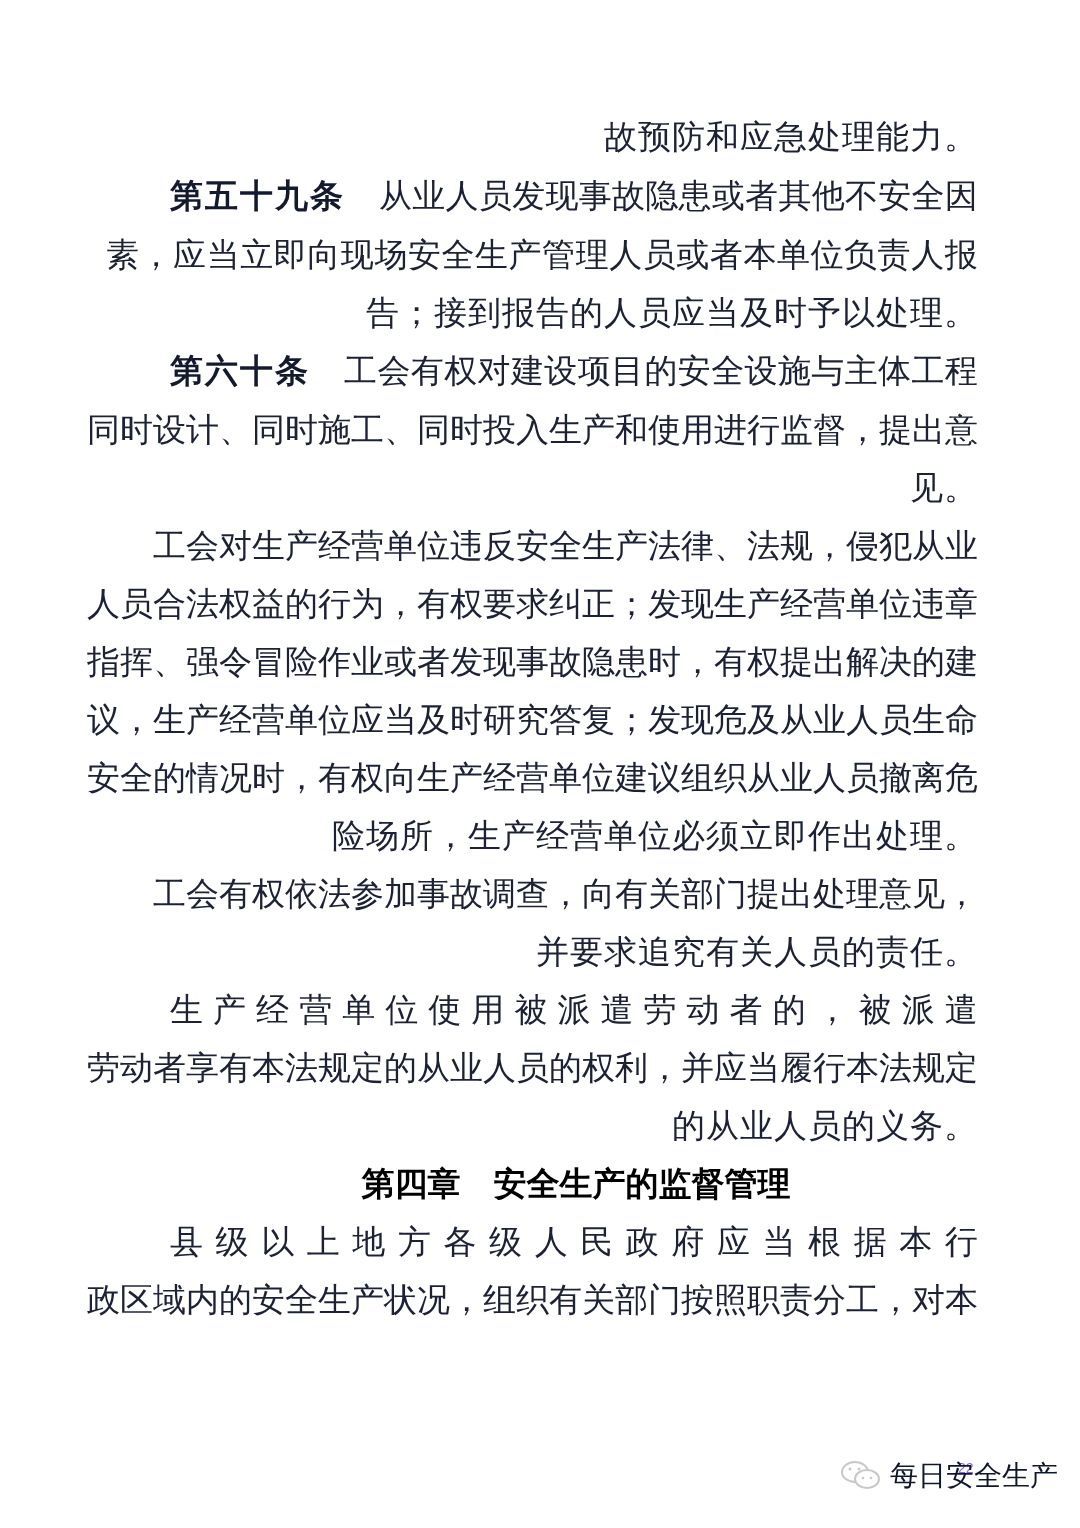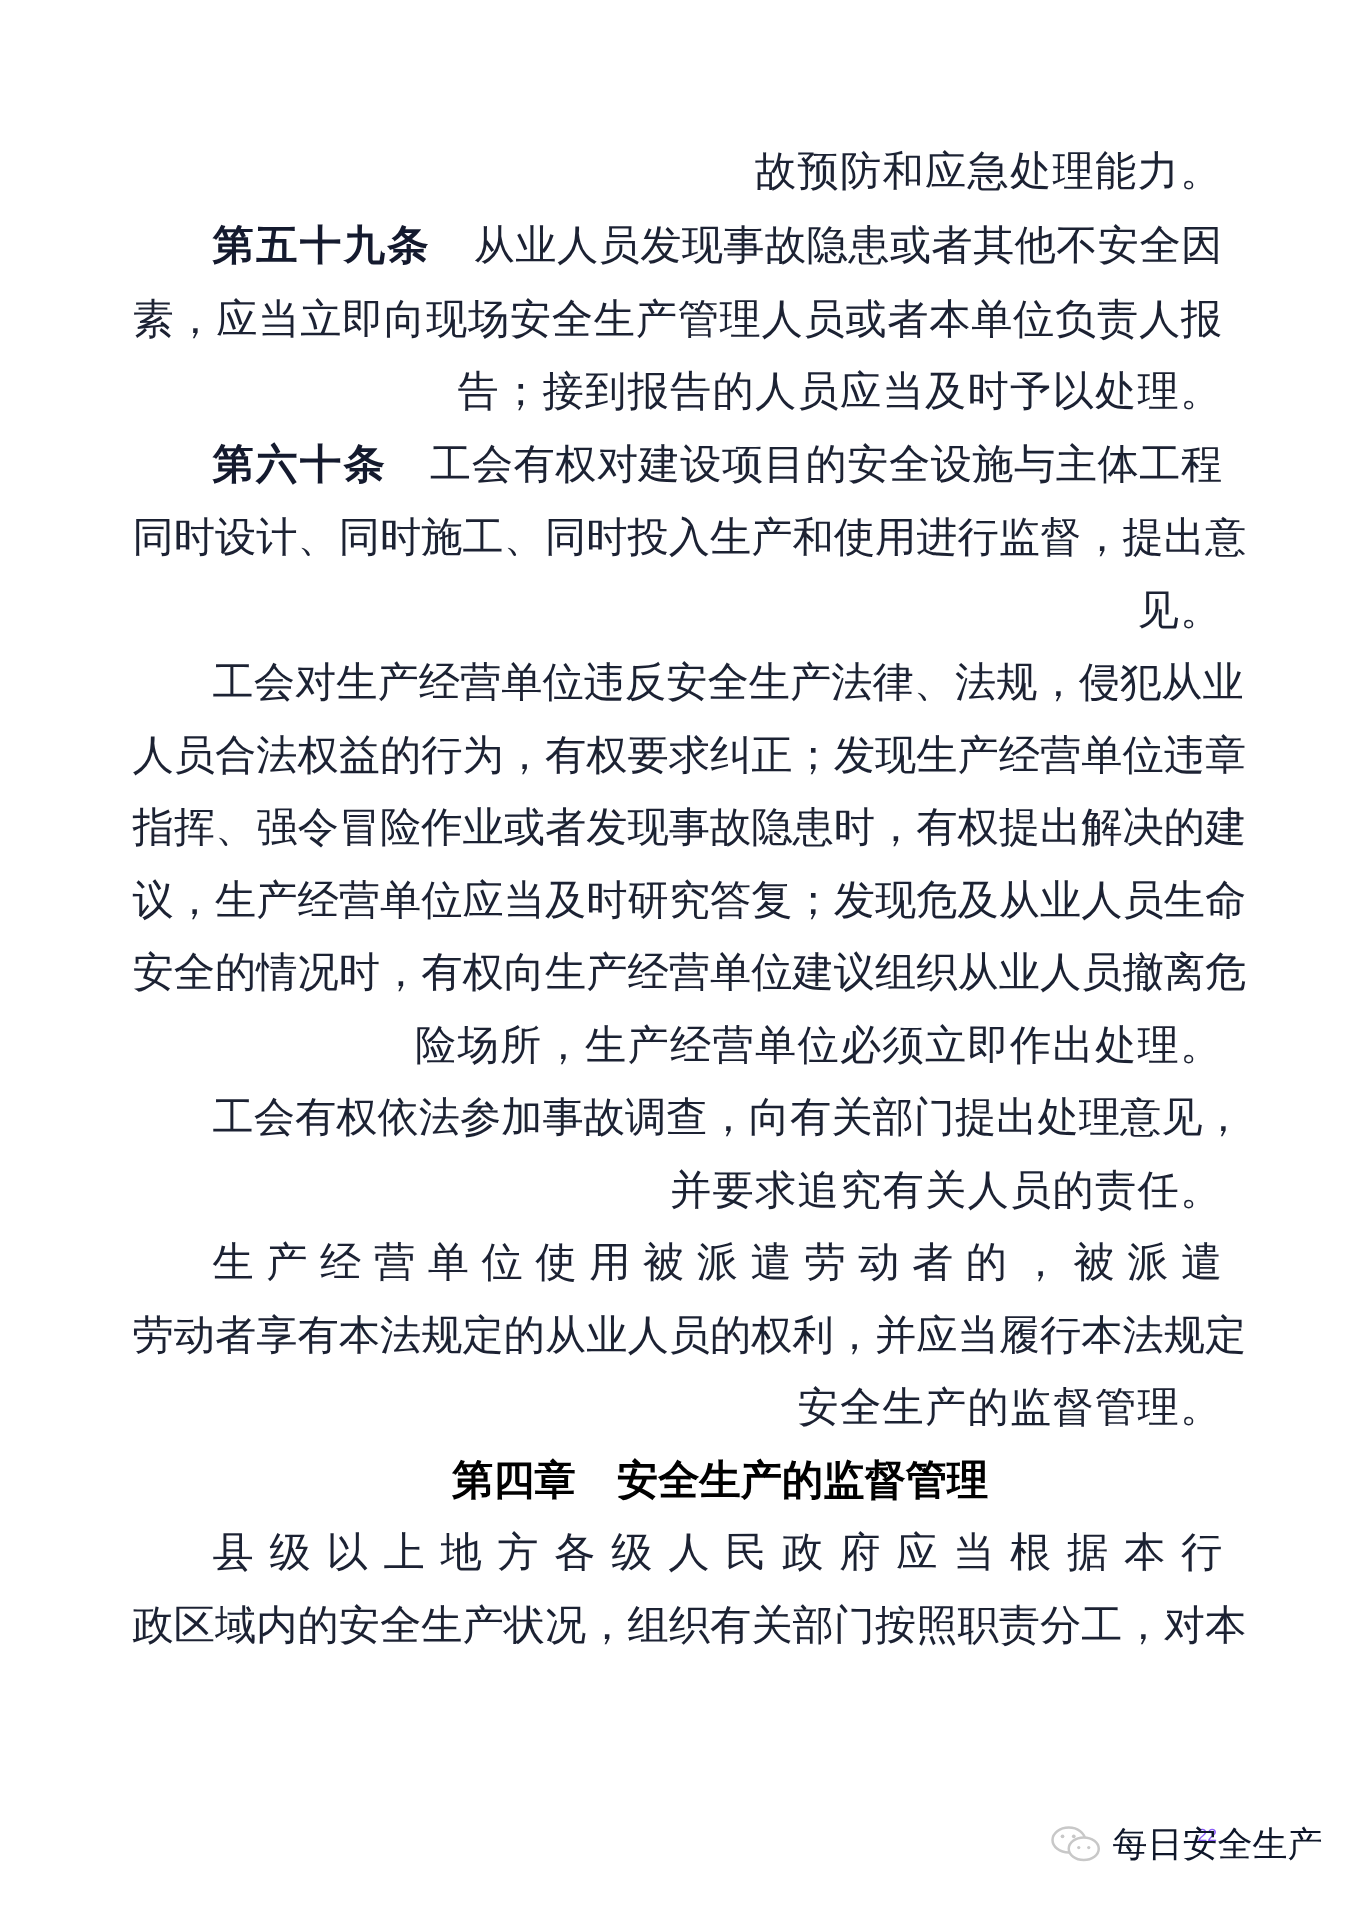--- a/index.html
+++ b/index.html
@@ -1,20 +1,20 @@
 <!DOCTYPE html>
 <html><head>
 <meta charset="utf-8">
 <style>
   html, body { margin:0; padding:0; background:#ffffff; }
   body { width:1080px; height:1528px; position:relative; overflow:hidden;
          font-family: "DejaVu Serif", "Liberation Serif", serif; color:#1c2233; }
   .line { position:absolute; left:106px; width:872px; height:58px;
           font-size:33px; line-height:58px; white-space:nowrap;
-          display:flex; justify-content:space-between; }
+          display:flex; justify-content:flex-end; }
   .line.last { justify-content:flex-end; letter-spacing:1px; }
   .indent { left:170px; width:808px; }
   .b { font-family:"DejaVu Sans","Liberation Sans",sans-serif; font-weight:bold; color:#141a2e; letter-spacing:2px; margin-right:34px; }
   .heading { position:absolute; left:0; width:1080px; text-align:center; font-size:33px; line-height:58px;
              font-family:"DejaVu Sans","Liberation Sans",sans-serif; font-weight:bold; color:#000000;padding-left:36px; }
   .watermark { position:absolute; left:840px; top:1456px; height:40px; display:flex; align-items:center; gap:8px;
                font-family:"DejaVu Sans","Liberation Sans",sans-serif; font-size:28px; color:#0f172a; }
   .wm-icon { width:42px; height:34px; position:relative; }
   .pagenum { position:absolute; left:958px; top:1460px; font-size:14px; color:#8b5cf6; font-family:"Liberation Sans",sans-serif; }
 </style>
@@ -380,21 +380,21 @@
         <span>当</span>
         <span>履</span>
         <span>行</span>
         <span>本</span>
         <span>法</span>
         <span>规</span>
         <span>定</span>
       </span>
     </div>
   <div class="line last" style="top:1097px">
-      <span>安全生产的监督管理。</span>
+      <span>的从业人员的义务。</span>
     </div>
 
   <div class="heading" style="top:1155px">第四章　安全生产的监督管理</div>
 
   <div class="line indent" style="top:1213px">
       <span style="display: flex; justify-content: space-between; flex: 1 1 0%;">
         <span>县</span>
         <span>级</span>
         <span>以</span>
         <span>上</span>

